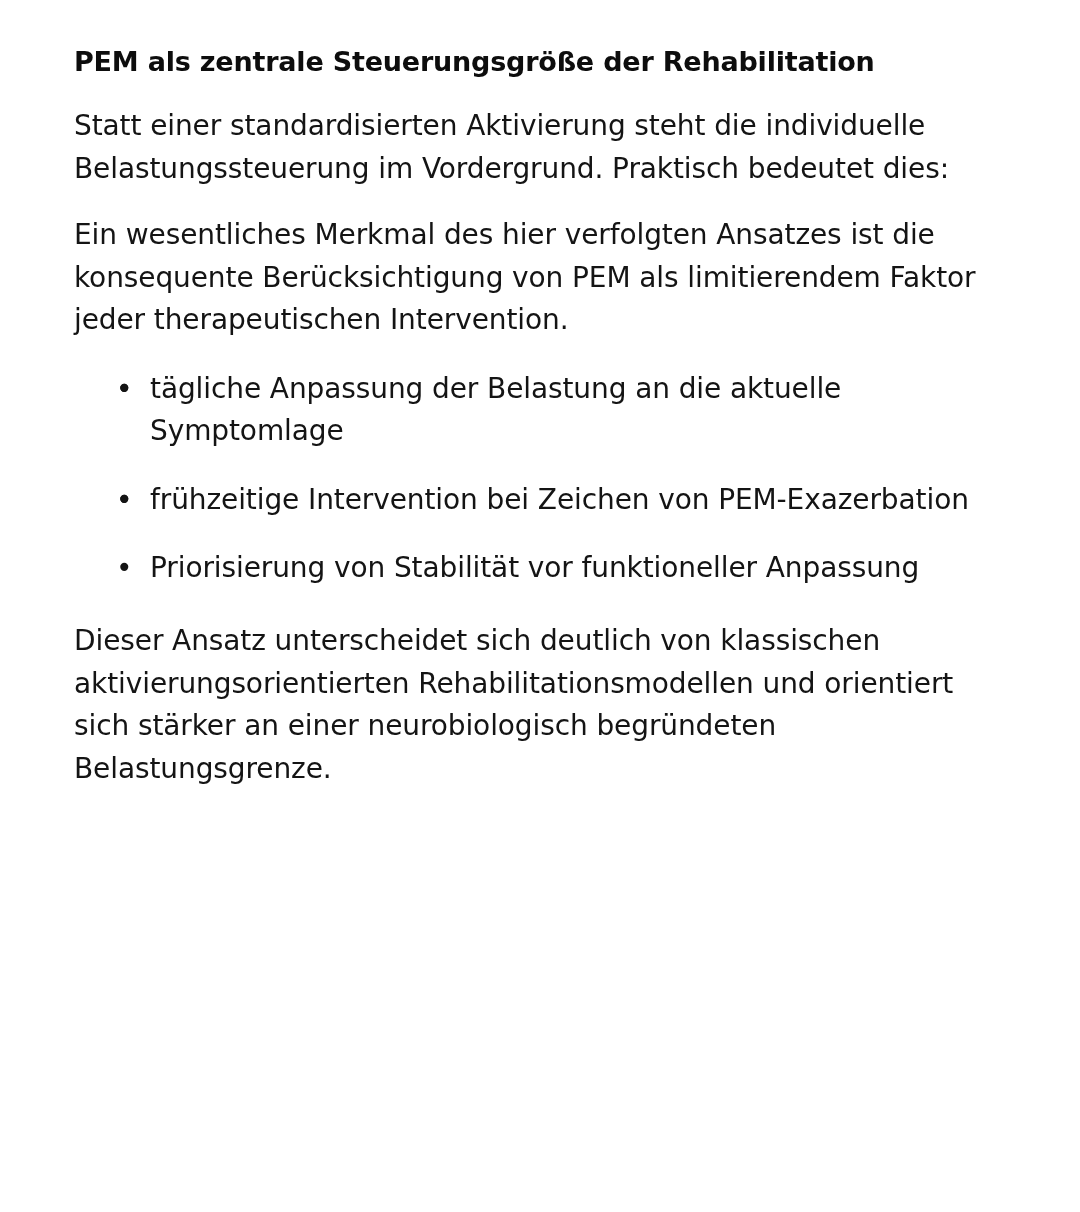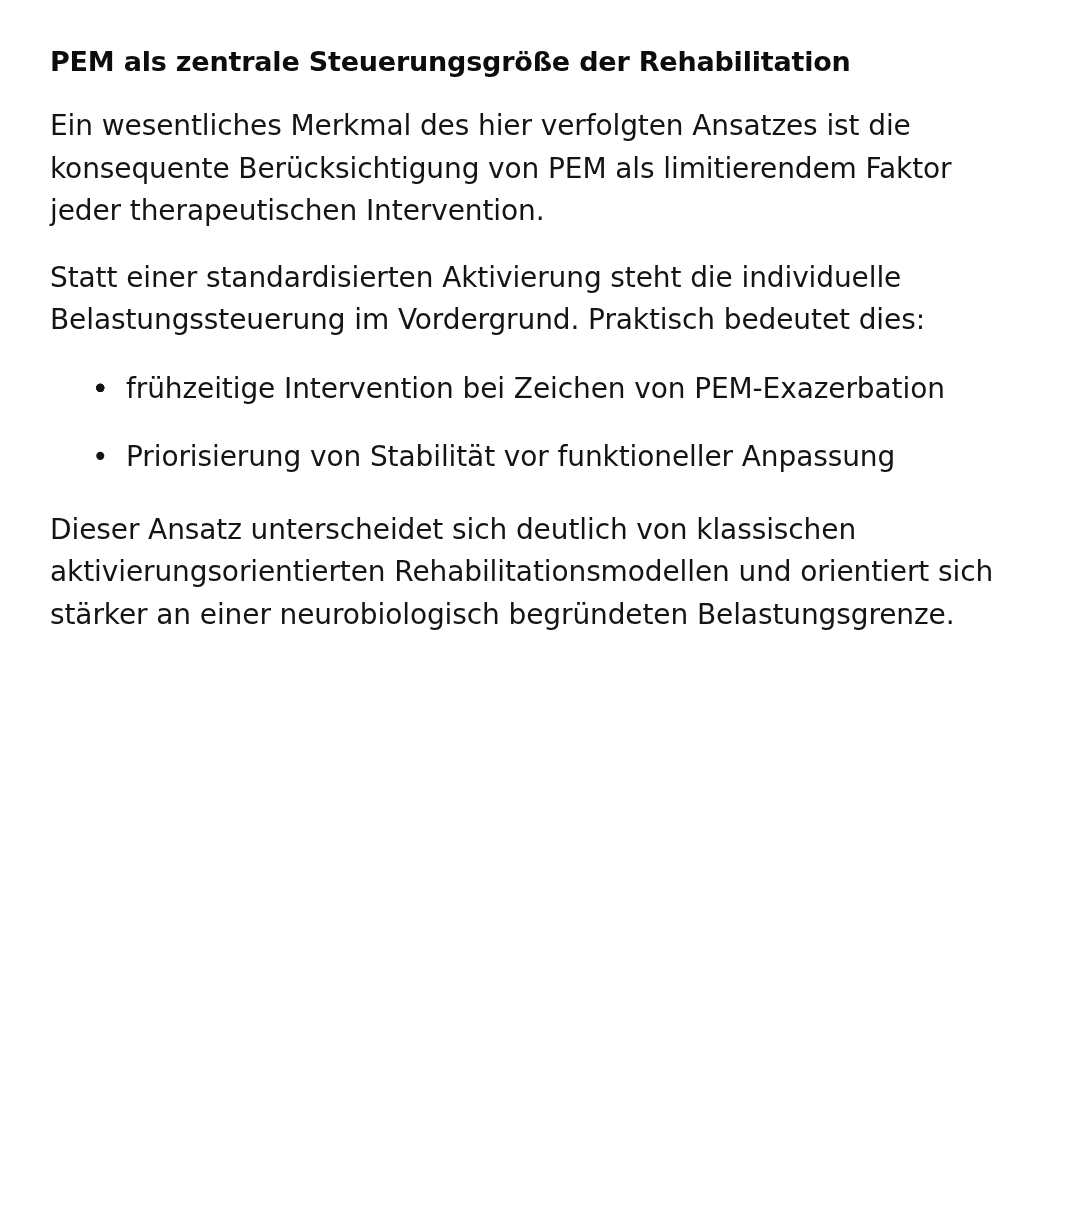--- a/index.html
+++ b/index.html
@@ -11,21 +11,21 @@
     width: 1080px;
     height: 1212px;
     font-family: "DejaVu Sans", sans-serif;
     color: #111111;
     -webkit-font-smoothing: antialiased;
   }
   .page {
     box-sizing: border-box;
     width: 1080px;
     height: 1177px;
-    padding: 44px 78px 0 50px;
+    padding: 44px 78px 0 74px;
     background: #ffffff;
   }
   .doc-title {
     font-size: 27px;
     font-weight: bold;
     line-height: 1.3;
     letter-spacing: -0.2px;
     color: #0d0d0d;
     margin: 0 0 26px 0;
   }
@@ -69,31 +69,32 @@
     margin-bottom: 30px;
   }
 </style>
 </head>
 <body>
 
 <div class="page">
 
   <h1 class="doc-title">PEM als zentrale Steuerungsgröße der Rehabilitation</h1>
 
+  <p class="para">Statt einer standardisierten Aktivierung steht die individuelle Belastungssteuerung im Vordergrund. Praktisch bedeutet dies:</p>
+
   <p class="para">Ein wesentliches Merkmal des hier verfolgten Ansatzes ist die konsequente Berücksichtigung von PEM als limitierendem Faktor jeder therapeutischen Intervention.</p>
-
-  <p class="para">Statt einer standardisierten Aktivierung steht die individuelle Belastungssteuerung im Vordergrund. Praktisch bedeutet dies:</p>
 
   <div class="list-block">
     <ul class="bullet-list">
       <li class="bullet-item">
         <span class="dot">•</span>
       </li>
       <li class="bullet-item">
         <span class="dot">•</span>
+        <span>tägliche Anpassung der Belastung an die aktuelle Symptomlage</span>
       </li>
       <li class="bullet-item">
         <span class="dot">•</span>
       </li>
       <li class="bullet-item">
         <span class="dot">•</span>
         <span>frühzeitige Intervention bei Zeichen von PEM-Exazerbation</span>
       </li>
       <li class="bullet-item">
         <span class="dot">•</span>

